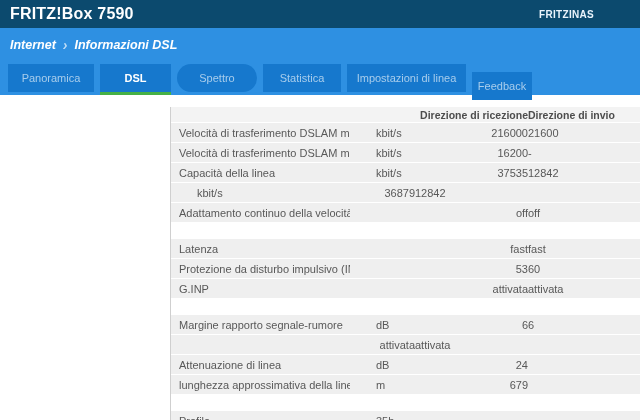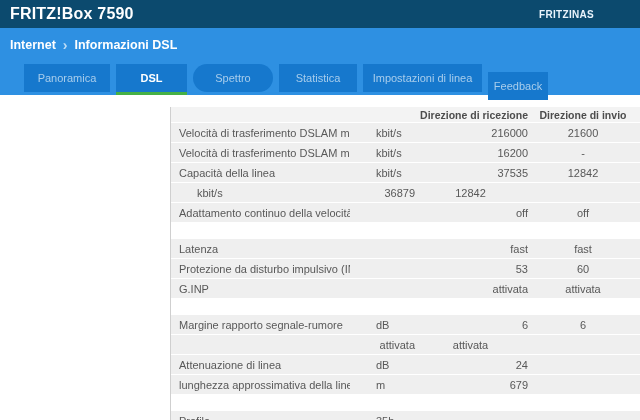--- a/index.html
+++ b/index.html
@@ -11,28 +11,28 @@
   
   .topbar{
     height:28px;background:#0c4a6e;display:flex;align-items:center;
     justify-content:space-between;padding:0 46px 0 10px;box-sizing:border-box;
   }
   .topbar .title{color:#fff;font-size:16px;font-weight:bold;letter-spacing:.2px;}
   .topbar .user{color:#eaf4fc;font-size:10px;font-weight:bold;letter-spacing:.3px;}
   
   .crumbbar{
     height:34px;background:#2e90e2;display:flex;align-items:center;
-    padding-left:10px;box-sizing:border-box;
+    padding-left:10px;box-sizing:border-box;font-style:italic;
   }
   .crumbbar .crumb{color:#ffffff;font-size:12.5px;font-weight:bold;}
   .crumbbar .sep{color:#bddcf6;font-size:14px;font-weight:bold;margin:0 7px;}
   
   .tabbar{
     height:33px;background:#2e90e2;display:flex;align-items:flex-start;
-    padding:2px 0 0 24px;box-sizing:border-box;gap:6px;
+    padding:2px 0 0 8px;box-sizing:border-box;gap:6px;
   }
   .tab{
     height:28px;background:#1678cd;color:#a8cdec;font-size:11px;
     display:flex;align-items:center;justify-content:center;
     box-sizing:content-box;cursor:pointer;
   }
   .tab:nth-child(1){width:86px;}
   .tab:nth-child(2){width:71px;}
   .tab:nth-child(3){width:80px;border-radius:14px;}
   .tab:nth-child(4){width:78px;}
@@ -45,21 +45,21 @@
   .dsl-table{margin-left:171px;width:469px;font-size:11px;color:#585858;}
   .trow{
     display:grid;grid-template-columns:179px 65px 113px 112px;
     background:#efefef;border-bottom:1px solid #ffffff;height:19px;
     align-items:center;box-sizing:content-box;
   }
   .trow.head{background:#f3f3f3;height:15px;color:#4d4d4d;font-weight:bold;font-size:10.5px;}
   .cell-label{padding-left:8px;white-space:nowrap;overflow:hidden;}
   .cell-unit{white-space:nowrap;padding-left:26px;}
   .cell-rx{text-align:right;white-space:nowrap;}
-  .cell-tx{text-align:center;padding-right:2px;white-space:nowrap;}
+  .cell-tx{text-align:left;padding-right:2px;white-space:nowrap;}
   .spacer{height:16px;background:#ffffff;}
 </style>
 </head>
 <body>
 
 <div class="topbar">
   <span class="title">FRITZ!Box 7590</span>
   <span class="user">FRITZINAS</span>
 </div>
 

